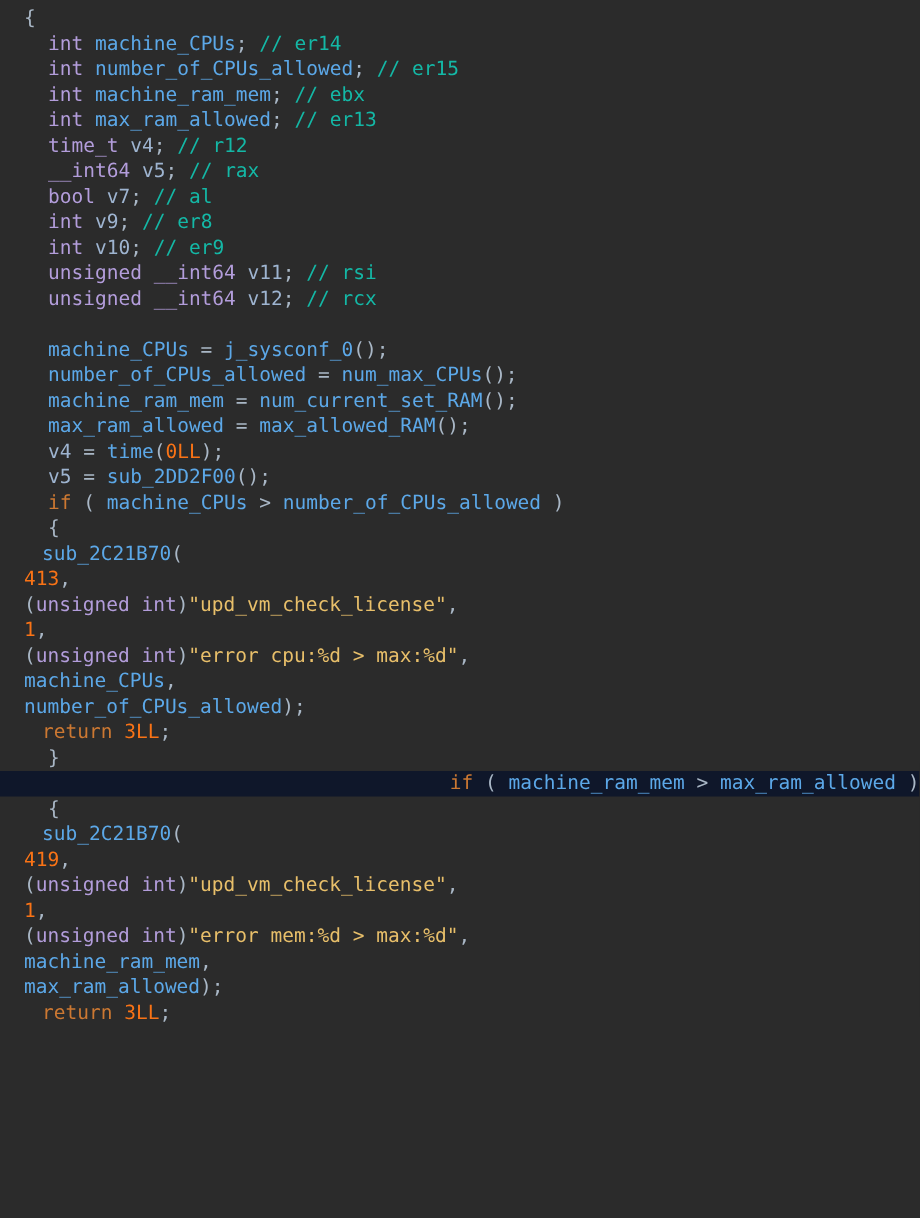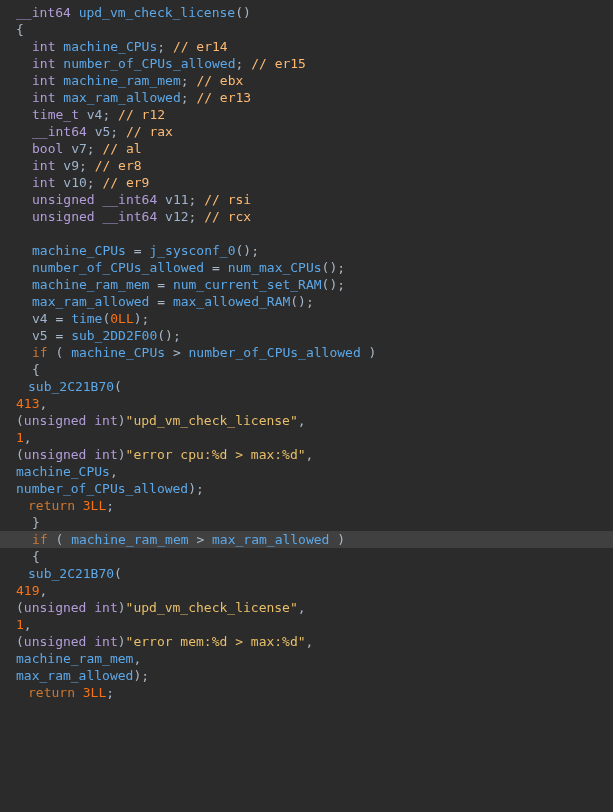--- a/index.html
+++ b/index.html
@@ -15,44 +15,44 @@
   }
   .code-area {
     padding: 4px 0;
   }
   .line {
     padding: 0 0 0 16px;
     white-space: pre;
     min-height: 17px;
   }
   .line.highlighted {
-    background: #404040;
+    background: #0f172a;
+    text-align: right;
   }
   .type { color: #b39ddb; }
   .func { color: #5ca8e8; }
   .funcdef { color: #5ca8e8; }
   .keyword { color: #cc7832; margin-top: 24px; }
   .number { color: #f97316; }
   .string { color: #e8bf6a; }
-  .comment { color: #fdba74; }
+  .comment { color: #14b8a6; }
   .punct { color: #a9b7c6; }
   .var { color: #9eb4d0; }
   .renamed { color: #5ca8e8; }
   .op { color: #a9b7c6; }
   .i0 { padding-left: 16px; }
   .i1 { padding-left: 32px; }
   .i2 { padding-left: 28px; }
   .i3 { }
 </style>
 </head>
 <body>
 
 <div class="code-area">
 
-  <div class="line i0"><span class="type">__int64</span> <span class="funcdef">upd_vm_check_license</span><span class="punct">()</span></div>
   <div class="line i0"><span class="punct">{</span></div>
 
   <div class="line i1"><span class="type">int</span> <span class="renamed">machine_CPUs</span><span class="punct">; </span><span class="comment">// er14</span></div>
   <div class="line i1"><span class="type">int</span> <span class="renamed">number_of_CPUs_allowed</span><span class="punct">; </span><span class="comment">// er15</span></div>
   <div class="line i1"><span class="type">int</span> <span class="renamed">machine_ram_mem</span><span class="punct">; </span><span class="comment">// ebx</span></div>
   <div class="line i1"><span class="type">int</span> <span class="renamed">max_ram_allowed</span><span class="punct">; </span><span class="comment">// er13</span></div>
   <div class="line i1"><span class="type">time_t</span> <span class="var">v4</span><span class="punct">; </span><span class="comment">// r12</span></div>
   <div class="line i1"><span class="type">__int64</span> <span class="var">v5</span><span class="punct">; </span><span class="comment">// rax</span></div>
   <div class="line i1"><span class="type">bool</span> <span class="var">v7</span><span class="punct">; </span><span class="comment">// al</span></div>
   <div class="line i1"><span class="type">int</span> <span class="var">v9</span><span class="punct">; </span><span class="comment">// er8</span></div>

